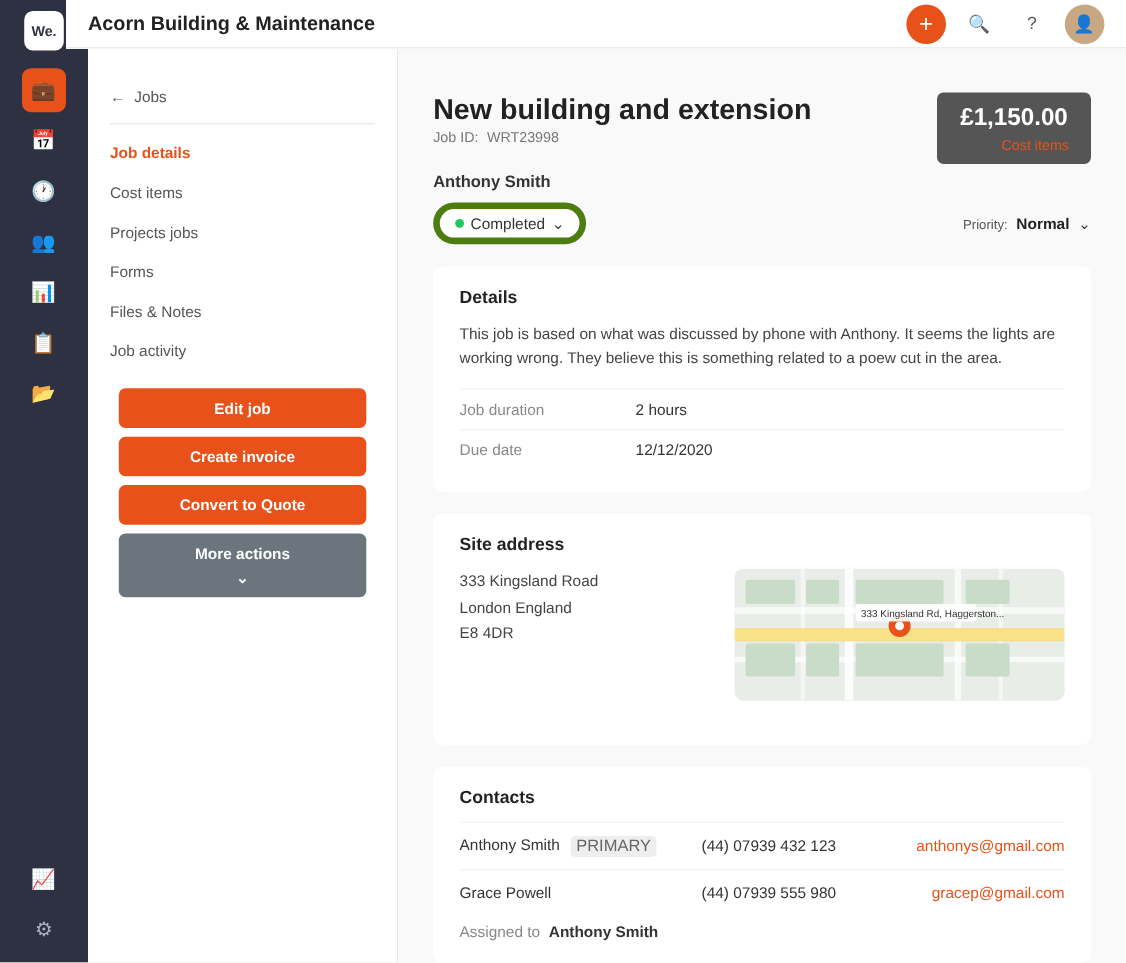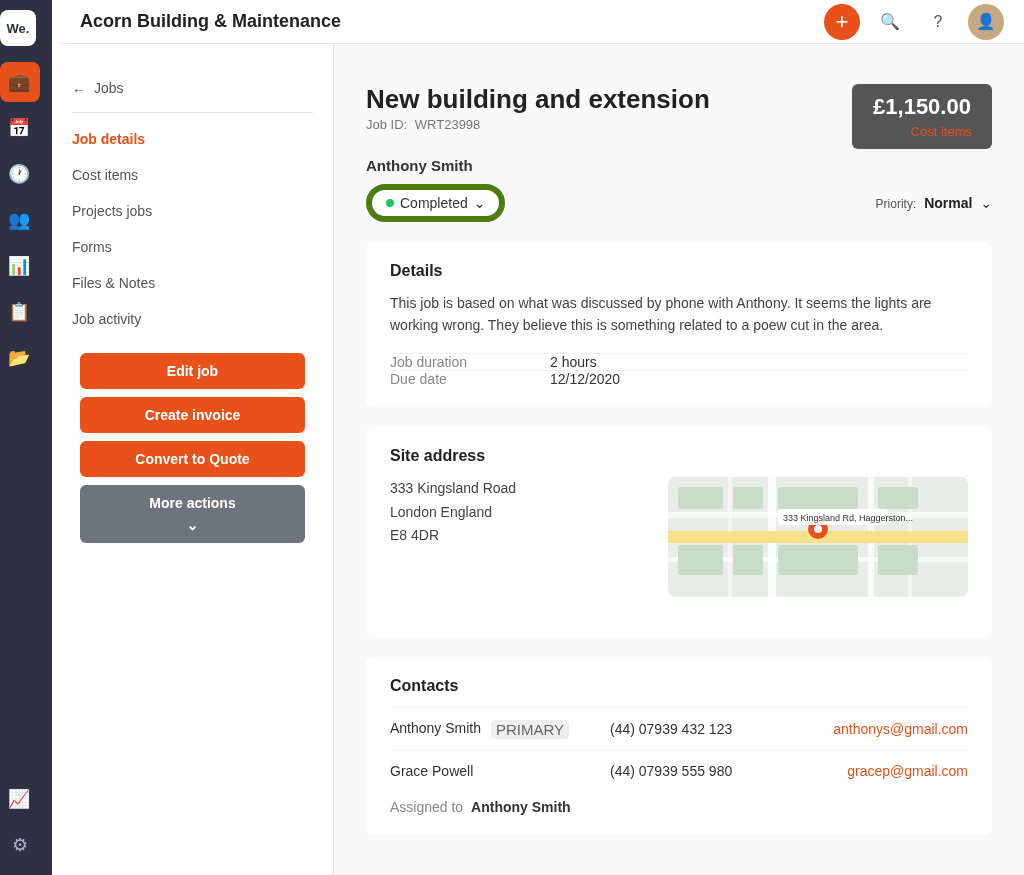--- a/index.html
+++ b/index.html
@@ -1,24 +1,24 @@
 <!DOCTYPE html>
 <html><head>
   <meta charset="utf-8">
   <style>
     * { box-sizing: border-box; margin: 0; padding: 0; }
     body { font-family: -apple-system, BlinkMacSystemFont, 'Segoe UI', sans-serif; font-size: 14px; color: #333; display: flex; height: 100vh; overflow: hidden; background: #f5f5f5; }
 
     
     .icon-nav {
-      width: 52px;
+      width: 80px;
       background: #2d3142;
       display: flex;
       flex-direction: column;
-      align-items: flex-start;
+      align-items: center;
       padding: 10px 0;
       gap: 6px;
       flex-shrink: 0;
     }
     .icon-nav .we-logo {
       background: #fff;
       color: #2d3142;
       font-weight: 900;
       font-size: 13px;
       width: 36px;
@@ -195,21 +195,21 @@
 
     
     .section { background: #fff; border-radius: 8px; padding: 20px 24px; margin-bottom: 20px; }
     .section-title { font-size: 16px; font-weight: 700; color: #222; margin-bottom: 12px; }
 
     .detail-desc { font-size: 14px; color: #444; line-height: 1.6; margin-bottom: 16px; }
 
     .detail-row {
       display: flex;
       border-top: 1px solid #f0f0f0;
-      padding: 0 0;
+      padding: 10px 0;
       font-size: 14px;
     }
     .detail-label { width: 160px; color: #888; flex-shrink: 0; }
     .detail-value { color: #333; }
 
     
     .site-section {
       display: flex;
       gap: 24px;
       margin-bottom: 20px;

